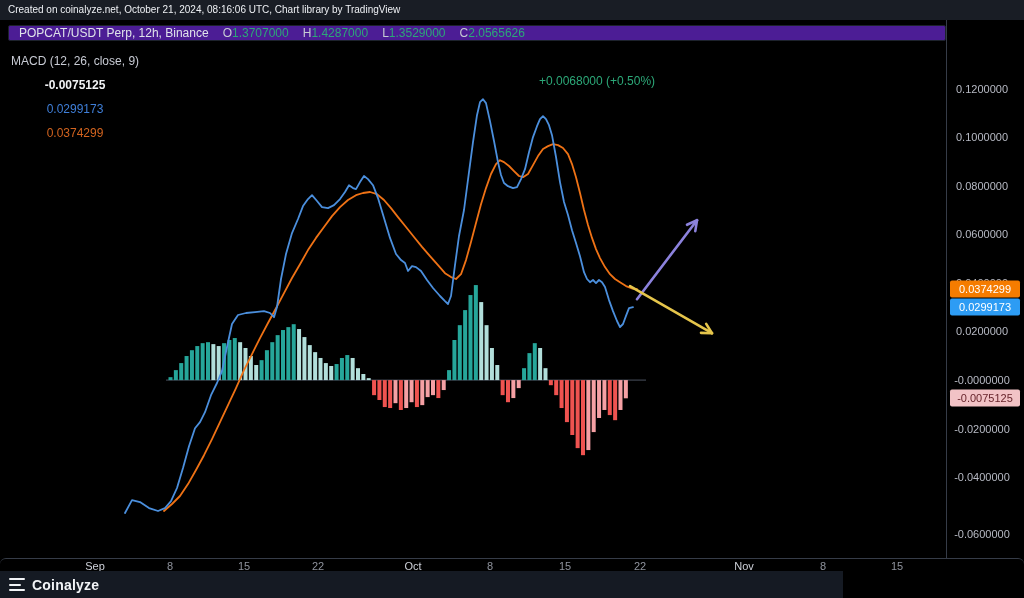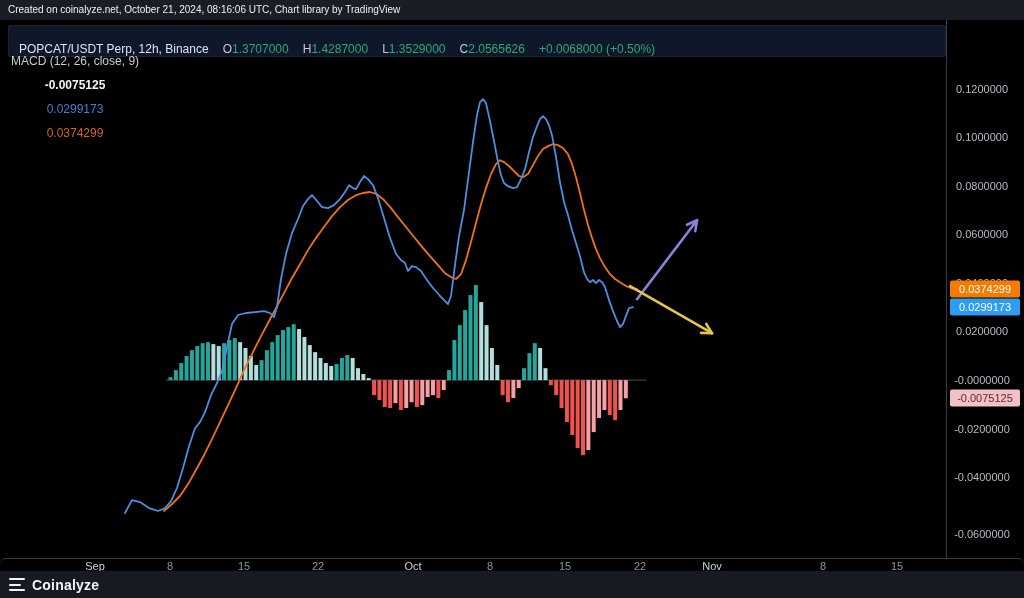--- a/index.html
+++ b/index.html
@@ -6,23 +6,23 @@
   html,body { width:1024px; height:598px; background:#000; overflow:hidden;
     font-family:"Liberation Sans", sans-serif; }
   #stage { position:relative; width:1024px; height:598px; background:#000; }
 
   
   #top-bar { position:absolute; left:0; top:0; width:1024px; height:20px;
     background:#191d25; color:#eef0f4; font-size:10px; line-height:20px;
     padding-left:8px; white-space:nowrap; }
 
   
-  #symbol-row { position:absolute; left:8px; top:25px; width:938px; height:32px;
-    background:#0f172a; border:1px solid #1d222c; border-radius:2px;
-    display:flex; align-items:flex-end; gap:14px; padding:0 10px;
+  #symbol-row { position:absolute; left:8px; top:25px; width:938px; height:16px;
+    background:#4c1d95; border:1px solid #1d222c; border-radius:2px;
+    display:flex; align-items:flex-start; gap:14px; padding:0 10px;
     font-size:12px; white-space:nowrap; }
   #symbol-row .name { color:#dfe3ea; }
   #symbol-row .fld { color:#2ca878; }
   #symbol-row .fld b { color:#c6cad3; font-weight:normal; }
   #symbol-row .chg { color:#2ca878;margin-top:48px; }
 
   #indicator-row { position:absolute; left:11px; top:54px; height:16px;
     display:flex; align-items:center; gap:10px; font-size:12px; white-space:nowrap;flex-direction:column; }
   #indicator-row .nm { color:#c8cbd4; }
   #indicator-row .hv { color:#f2f3f5; font-weight:bold; }
@@ -42,21 +42,21 @@
     border-radius:2px; }
 
   
   #time-axis { position:absolute; left:0; top:558px; width:1024px; height:13px;
     border-top:1px solid #363c48; background:#000;border-radius:6px; }
   .tl { position:absolute; top:1px; transform:translateX(-50%);
     font-size:11px; color:#8f939d; }
   .tl.major { color:#cdd0d8; }
 
   
-  #footer { position:absolute; left:0; top:571px; width:1024px; height:27px;
+  #footer { position:absolute; left:0; top:571px; width:843px; height:27px;
     background:#151a23; display:flex; align-items:center; padding-left:9px; }
   #brand-icon { width:17px; height:13px; display:flex; flex-direction:column;
     justify-content:space-between; margin-right:6px; }
   #brand-icon i { display:block; height:2px; background:#f2f4f7; border-radius:1px; }
   #brand-icon i.l1 { width:16px; } #brand-icon i.l2 { width:12px; } #brand-icon i.l3 { width:16px; }
   #brand-text { color:#f2f4f7; font-size:14px; font-weight:bold; letter-spacing:.2px; }
 </style>
 </head>
 <body>
 
@@ -198,21 +198,21 @@
 
   <div id="time-axis">
       <div class="tl major" style="left: 95px;">Sep</div>
       <div class="tl" style="left: 170px;">8</div>
       <div class="tl" style="left: 244px;">15</div>
       <div class="tl" style="left: 318px;">22</div>
       <div class="tl major" style="left: 413px;">Oct</div>
       <div class="tl" style="left: 490px;">8</div>
       <div class="tl" style="left: 565px;">15</div>
       <div class="tl" style="left: 640px;">22</div>
-      <div class="tl major" style="left: 712px;">Nov</div>
+      <div class="tl major" style="left: 744px;">Nov</div>
       <div class="tl" style="left: 823px;">8</div>
       <div class="tl" style="left: 897px;">15</div>
     </div>
 
   <div id="footer">
     <span id="brand-icon">
       <i class="l1"></i>
         <i class="l2"></i>
         <i class="l3"></i>
     </span>

